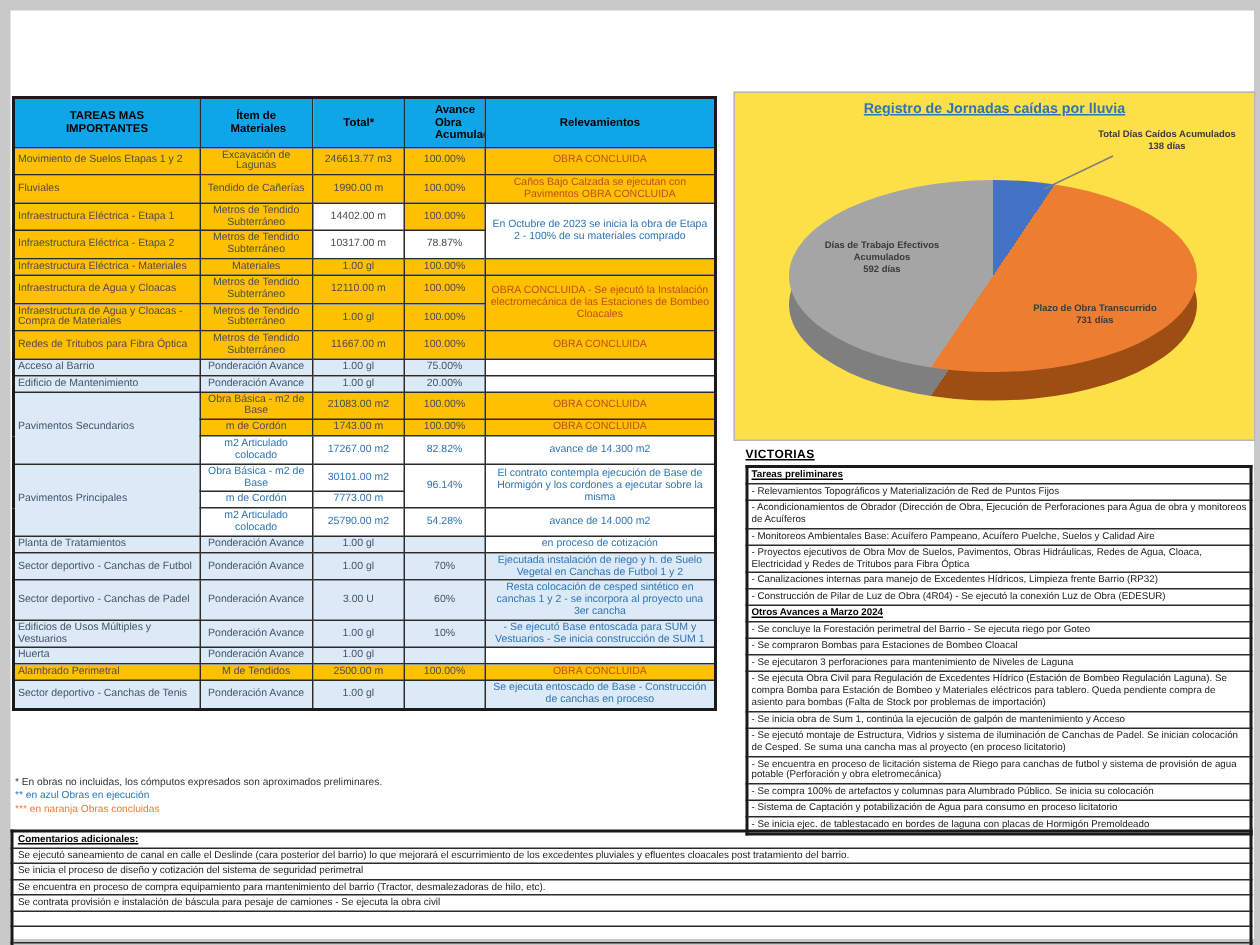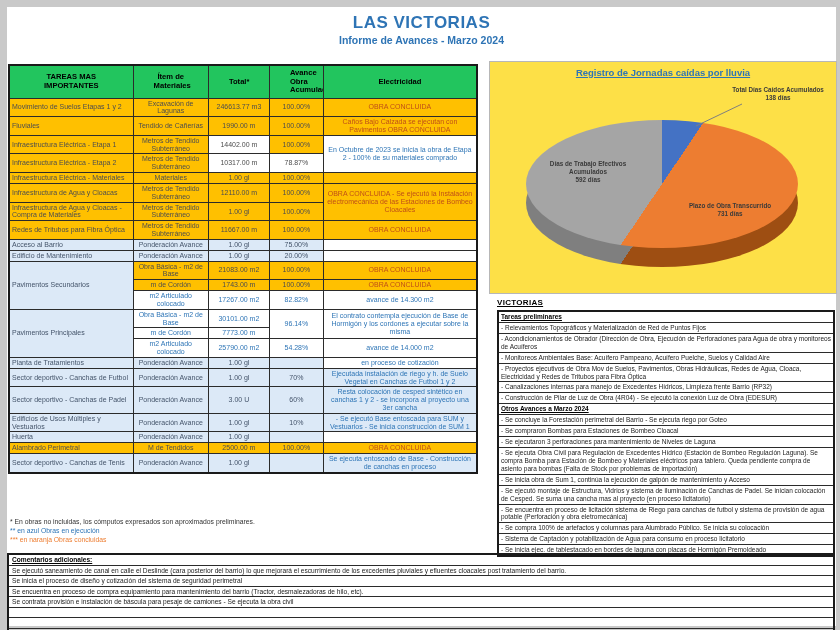--- a/index.html
+++ b/index.html
@@ -15,21 +15,21 @@
   }
   
   .title-block{position:absolute;left:0;top:6px;width:100%;text-align:center;}
   .title{font-size:17px;font-weight:bold;color:var(--title-blue,#2E74B5);letter-spacing:.5px;}
   .subtitle{font-size:10.5px;font-weight:bold;color:var(--title-blue,#2E74B5);margin-top:1px;}
 
   
   table{border-collapse:collapse;table-layout:fixed;}
   #main-table{position:absolute;left:1px;top:57px;width:470px;font-size:7px;line-height:1.12;border:2px solid #1a1a1a;}
   #main-table th,#main-table td{border:1px solid #2b2b2b;padding:1px 2px;text-align:center;vertical-align:middle;color:#4d4d4d;overflow:hidden;}
-  #main-table th{font-size:7.6px;font-weight:bold;color:#000;background:#22c55e;padding:3px 20px;}
+  #main-table th{font-size:7.6px;font-weight:bold;color:#000;background:#0ea5e9;padding:3px 20px;}
   #main-table .c1{width:122px;} #main-table .c2{width:74px;} #main-table .c3{width:60px;}
   #main-table .c4{width:53px;} #main-table .c5{width:151px;}
   #main-table td.al-l{text-align:left;}
   .bg-o{background:var(--orange,#FFC000);}
   .bg-b{background:var(--light-blue,#DCE9F7);}
   #main-table td.bg-b{color:#44546A;}
   .tx-o{color:var(--concluida,#BF4F17) !important;}
   .tx-b{color:var(--blue-text,#2E75B6) !important;}
 
   
@@ -59,40 +59,36 @@
   .nov-header{position:absolute;left:490px;top:291px;font-size:8px;font-weight:bold;color:#000;text-decoration:underline;letter-spacing:.3px;}
   #novedades-table{position:absolute;left:490px;top:303px;width:338px;font-size:6.5px;border:2px solid #1a1a1a;}
   #novedades-table td{border:1px solid #2b2b2b;padding:1px 2px;line-height:1.22;color:#1c1c1c;text-align:left;}
   #novedades-table td.nv-h{font-weight:bold;text-decoration:underline;color:#000;}
 </style>
 </head>
 <body>
 
 <div class="page">
 
-  <div class="title-block">
-    <div class="title">LAS VICTORIAS</div>
-    <div class="subtitle">Informe de Avances - Marzo 2024</div>
-  </div>
 
   <table id="main-table">
     <colgroup>
       <col class="c1">
         <col class="c2">
         <col class="c3">
         <col class="c4">
         <col class="c5">
     </colgroup>
     <thead>
         <tr>
           <th>TAREAS MAS IMPORTANTES</th>
           <th>Ítem de Materiales</th>
           <th>Total*</th>
           <th>Avance Obra Acumulado</th>
-          <th>Electricidad</th>
+          <th>Relevamientos</th>
         </tr>
       </thead>
     <tbody>
         <tr>
           <td class="bg-o al-l">Movimiento de Suelos Etapas 1 y 2</td>
           <td class="bg-o">Excavación de Lagunas</td>
           <td class="bg-o">246613.77 m3</td>
           <td class="bg-o">100.00%</td>
           <td class="bg-o tx-o">OBRA CONCLUIDA</td>
         </tr>

